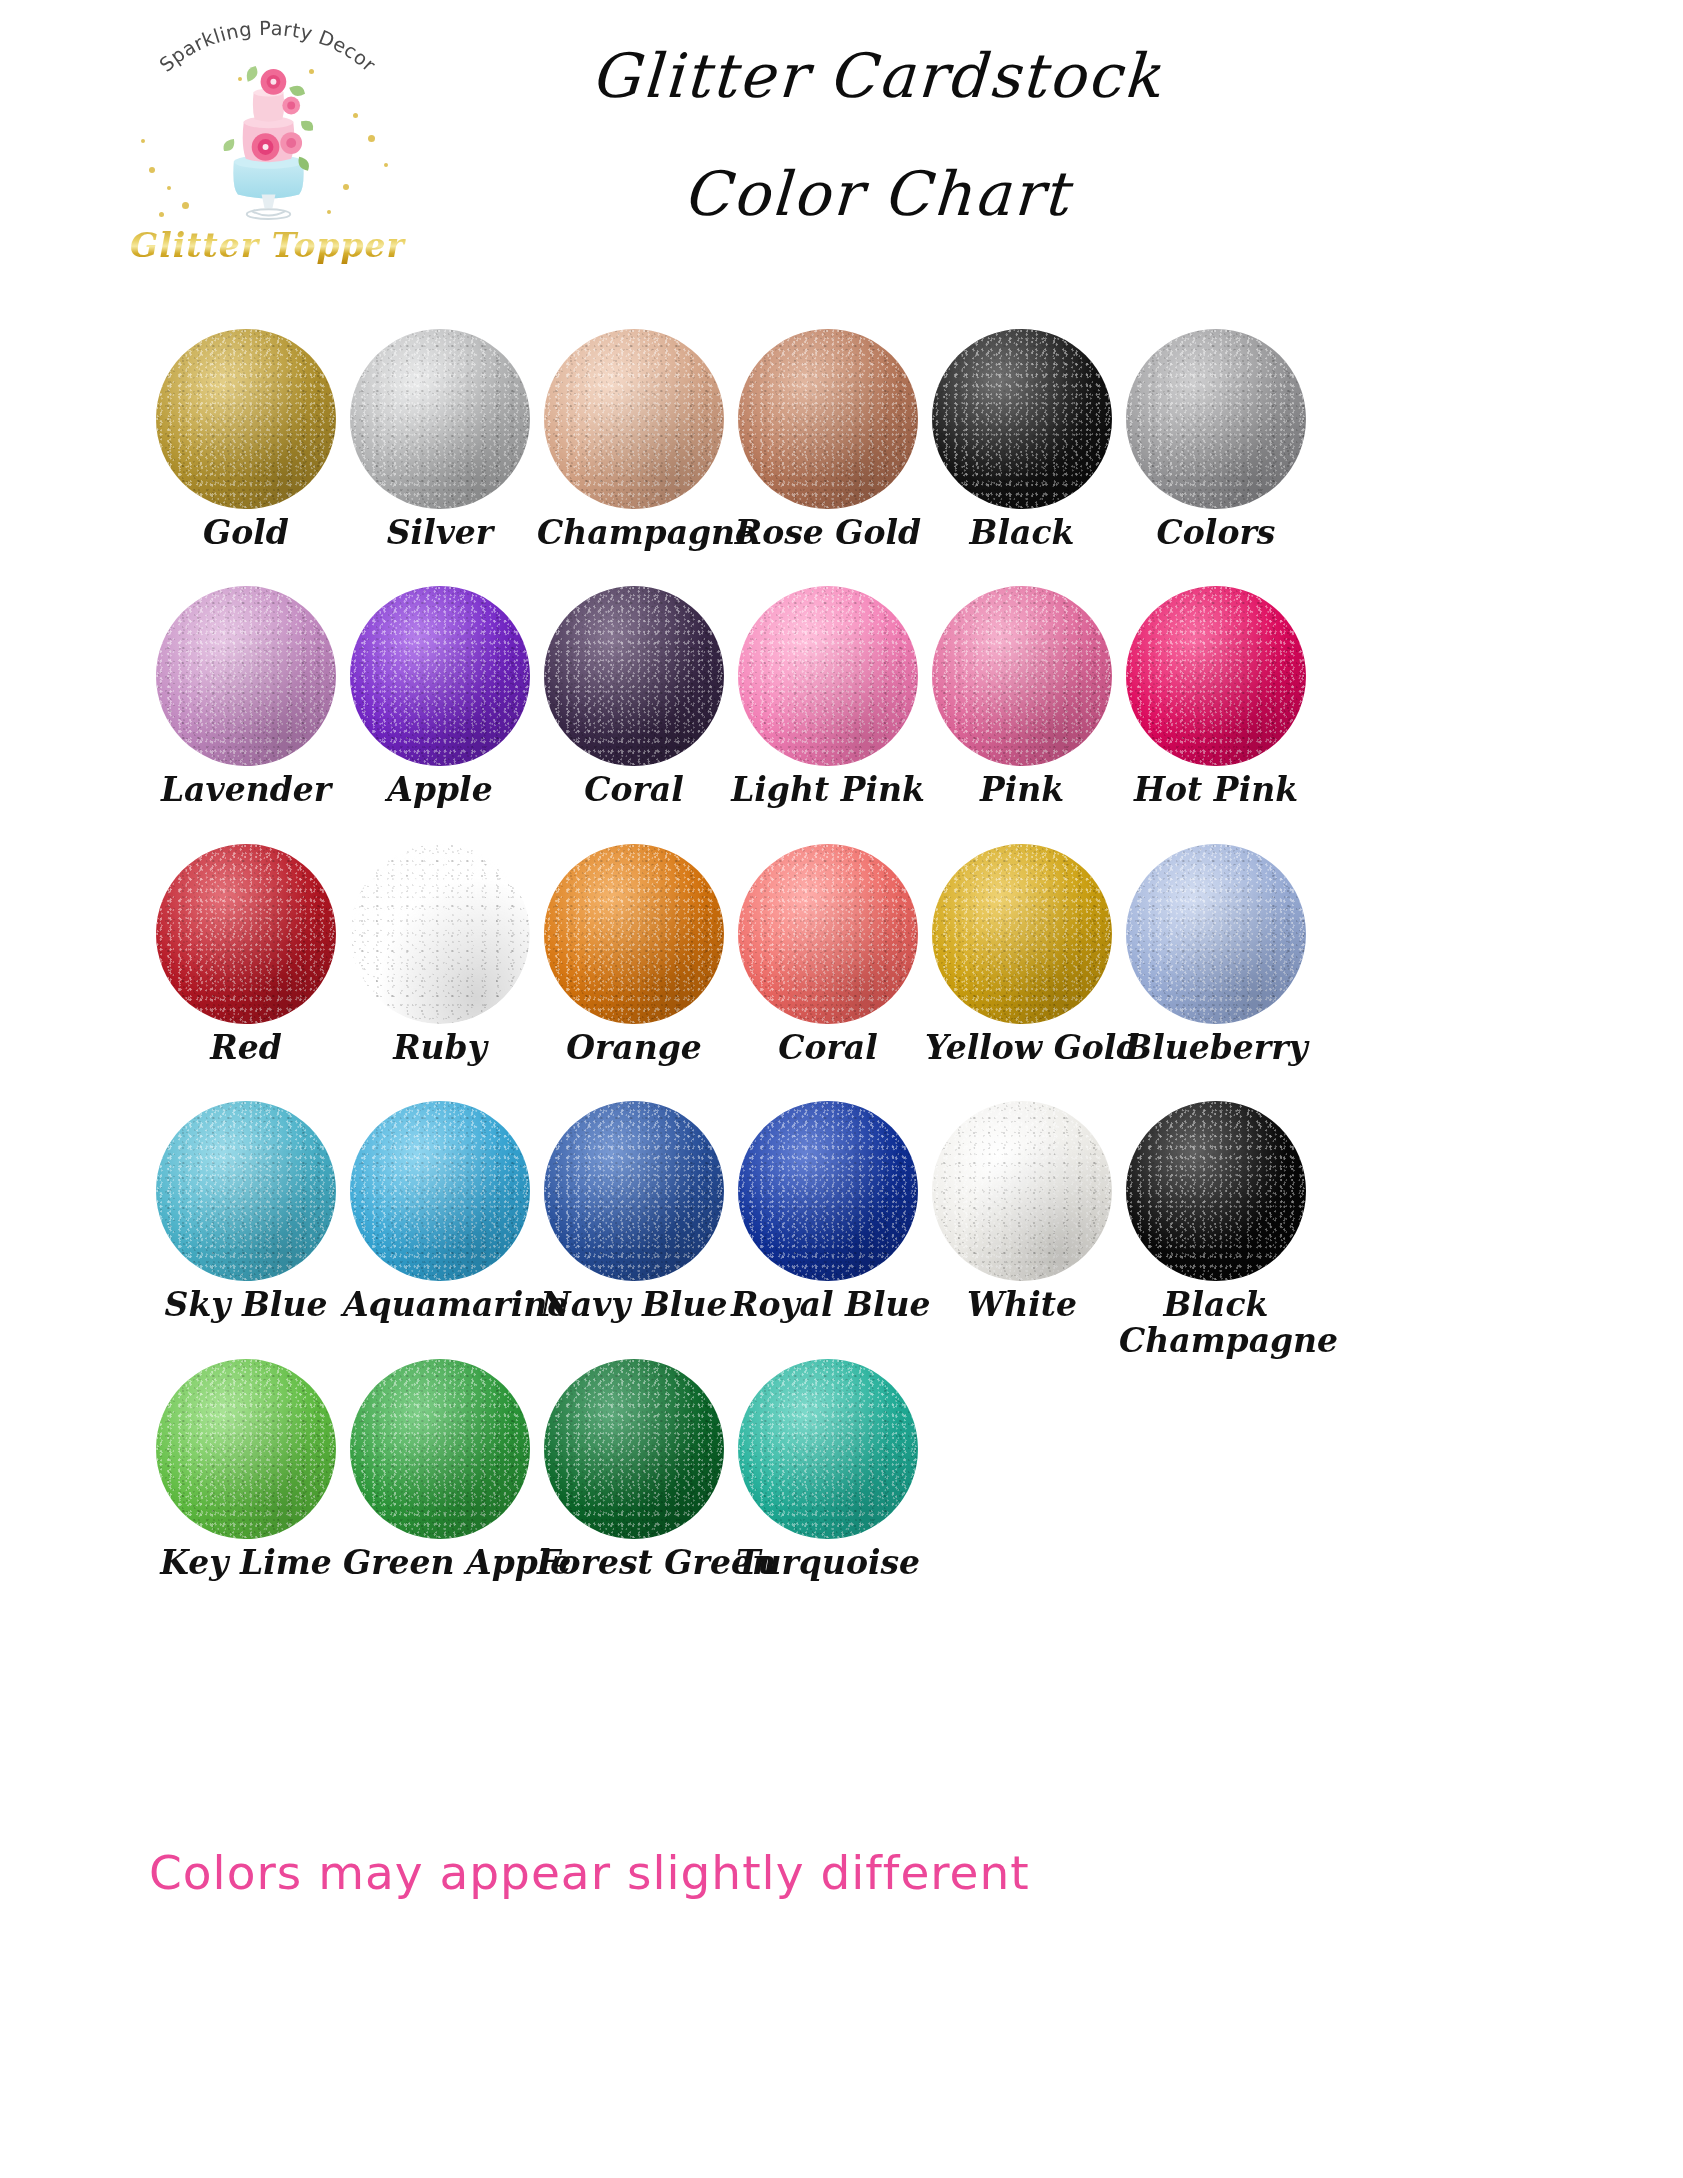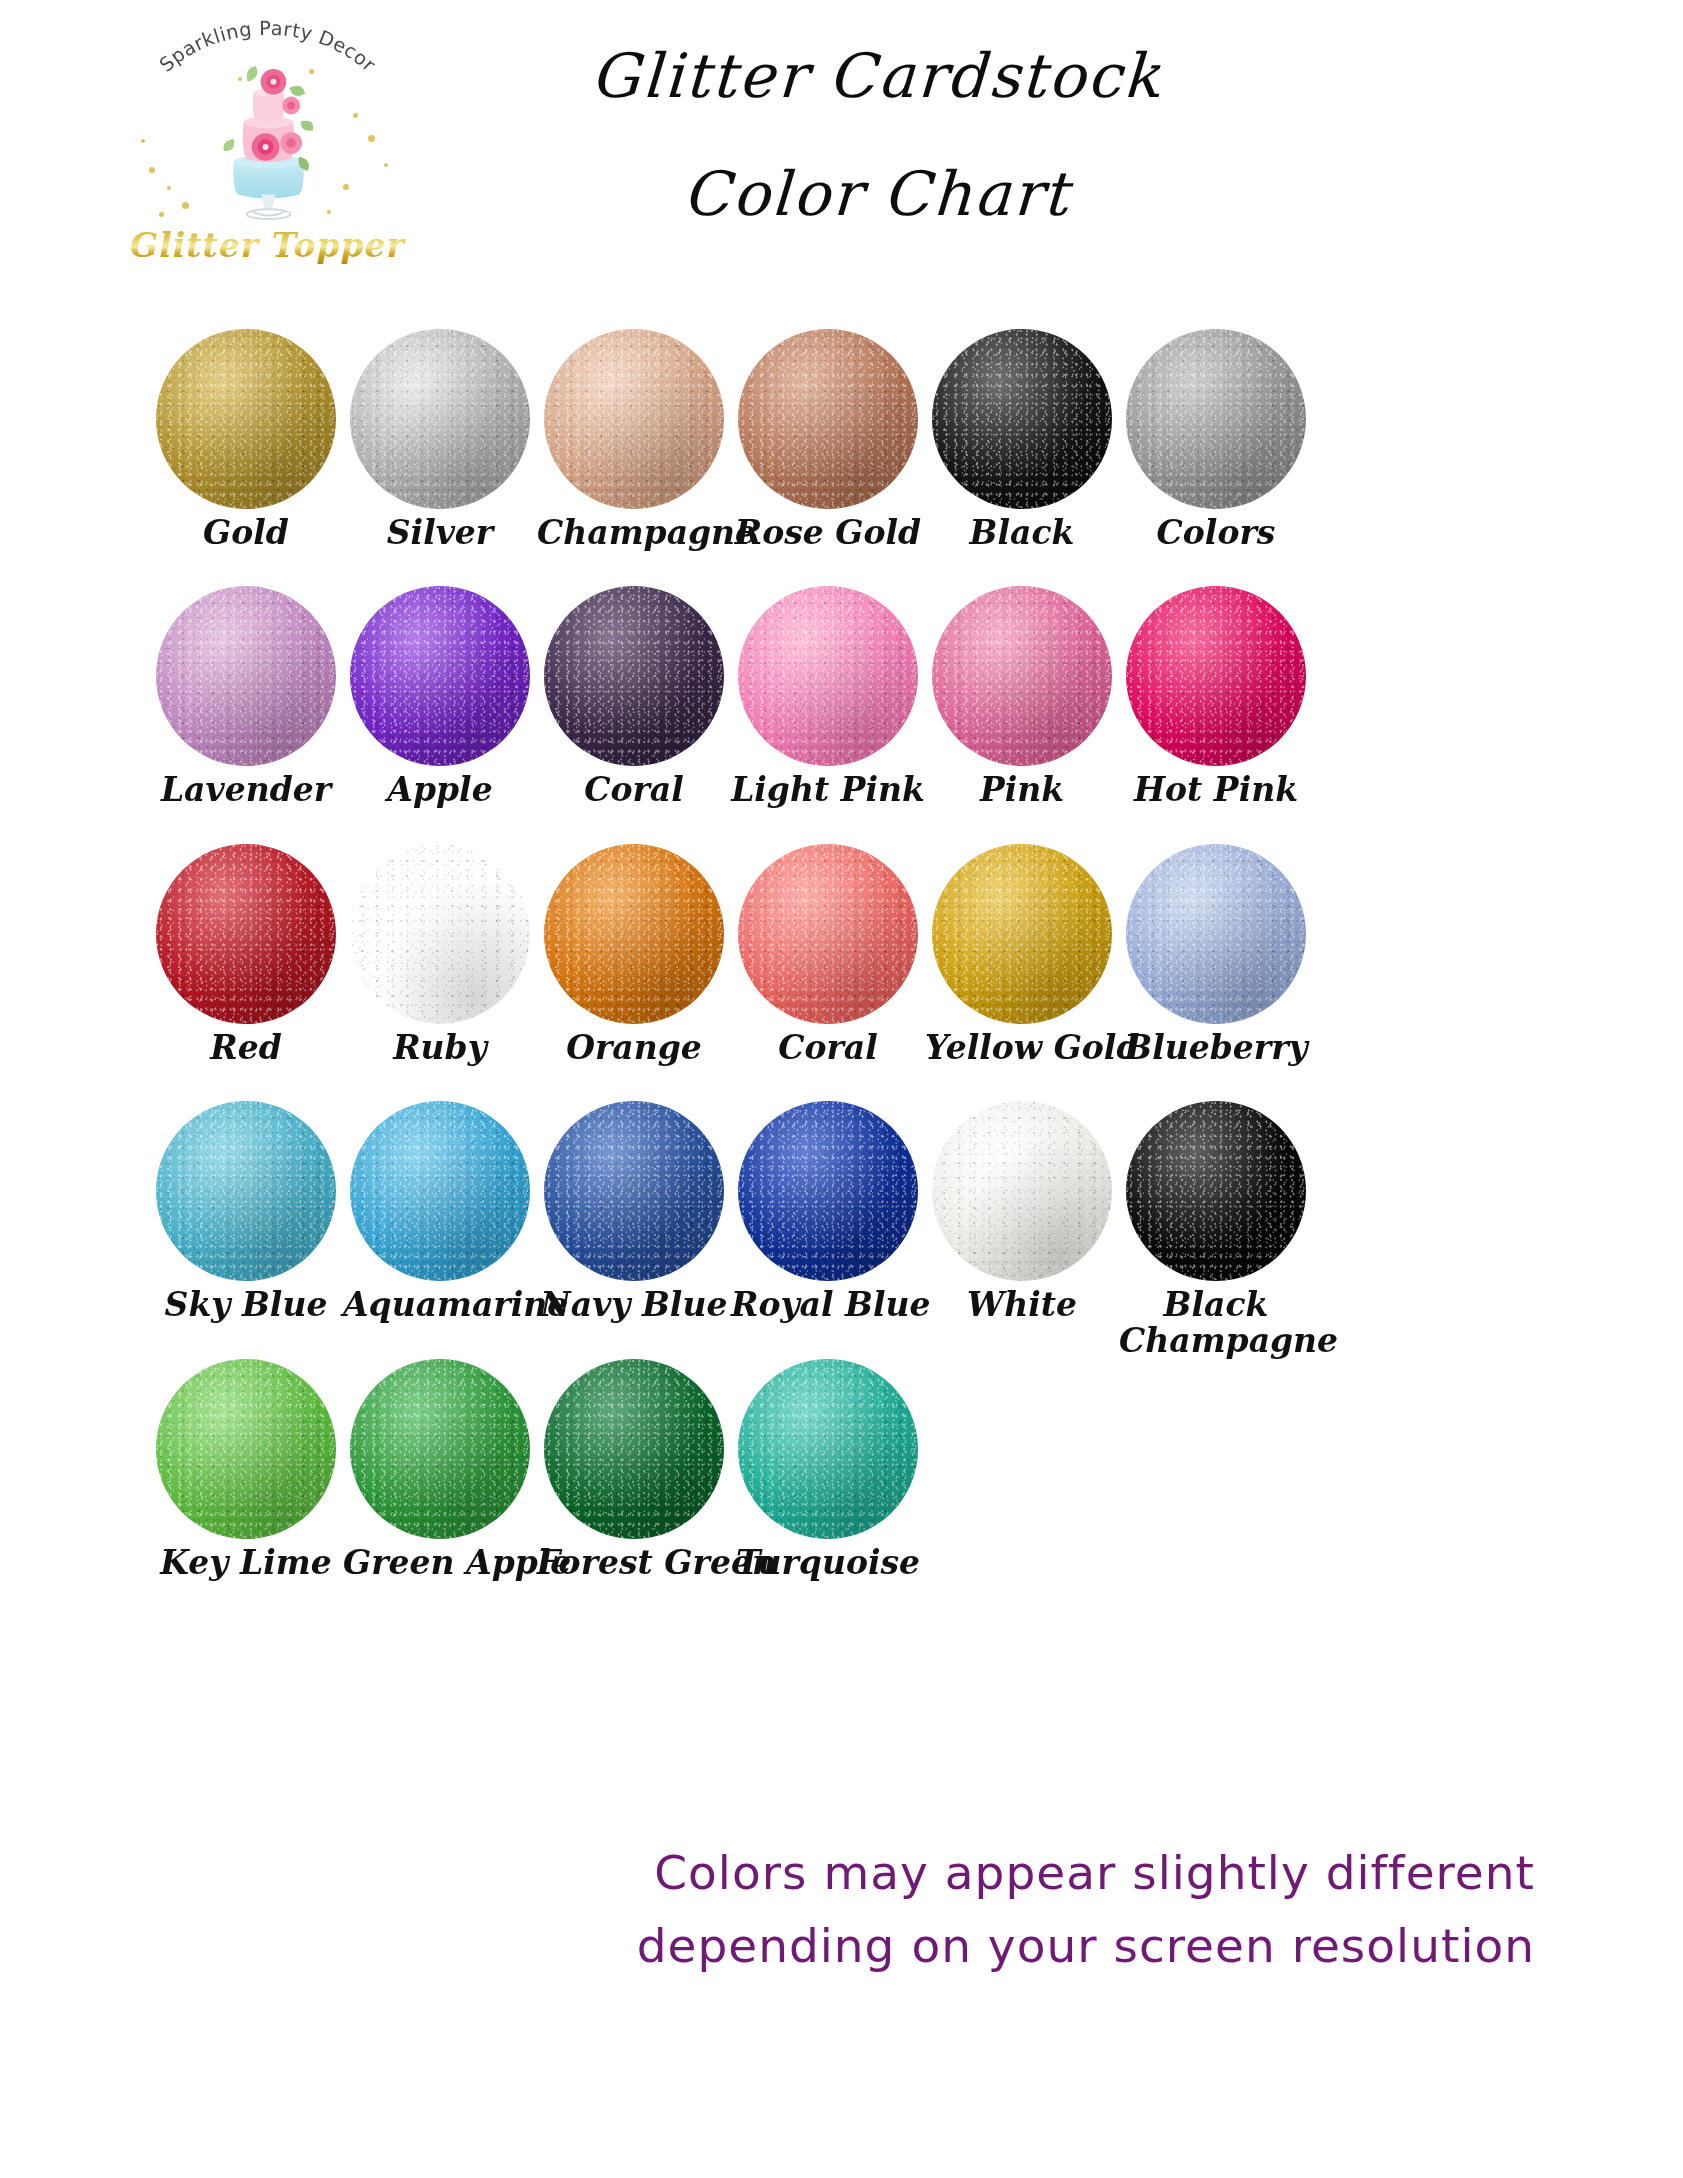--- a/index.html
+++ b/index.html
@@ -94,23 +94,23 @@
     font-family:"DejaVu Serif", serif;
     font-style:italic;font-weight:bold;
     font-size:33px;line-height:36px;color:#111;
     letter-spacing:0px;
     white-space:nowrap;
   }
   .label.wrap{white-space:normal;}
 
   
   .note{
-    position:absolute;left:149px;top:1836px;width:1386px;text-align:right;
+    position:absolute;left:149px;top:1836px;width:1386px;text-align:left;
     font-family:"DejaVu Sans", sans-serif;
-    font-size:47px;line-height:73px;color:#701a75;
+    font-size:47px;line-height:73px;color:#ec4899;
     letter-spacing:1px;
   }
 </style>
 </head>
 <body>
 
 <div class="page">
 
   <div class="logo">
 
@@ -388,17 +388,16 @@
             <div class="grain"></div>
             <div class="sheen"></div>
           </div>
           <div class="label">Turquoise</div>
         </div>
       </div>
     </div>
 
   <div class="note">
     <div>Colors may appear slightly different</div>
-    <div>depending on your screen resolution</div>
   </div>
 
 </div>
 
 
 </body></html>

